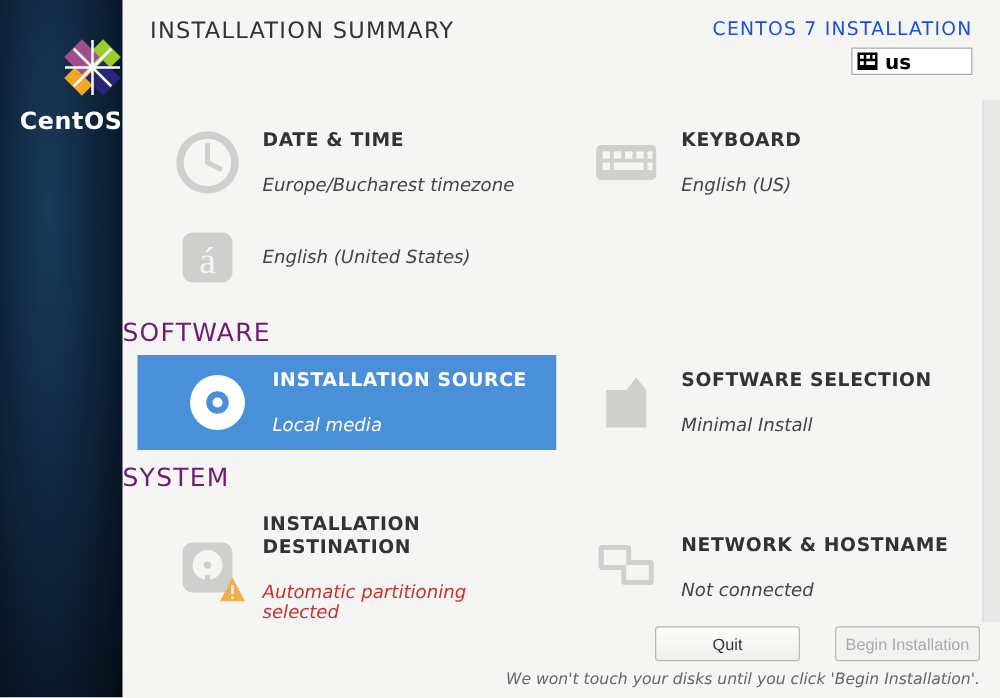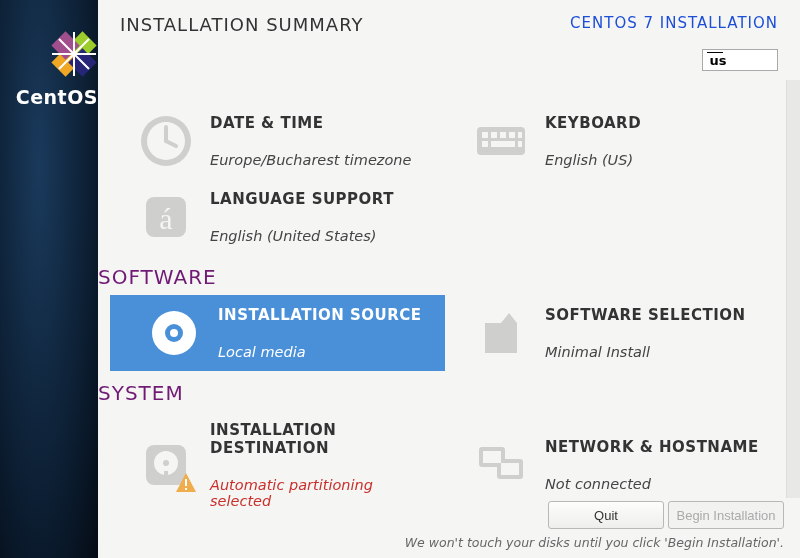--- a/index.html
+++ b/index.html
@@ -13,21 +13,21 @@
     padding-top: 30px;
   }
   .logo-mark { width: 48px; height: 48px; margin-bottom: 8px; }
   .logo-text { color: #fff; font-size: 19px; font-weight: bold; letter-spacing: 0.5px; }
 
   .main { flex: 1; height: 100%; position: relative; display: flex; flex-direction: column; }
   .header { display: flex; justify-content: space-between; padding: 14px 22px 0 22px; }
   .header-left { font-size: 18px; letter-spacing: 1px; color: #333; }
   .header-right { text-align: right; }
   .subtitle { font-size: 15px; letter-spacing: 1px; color: #1d4ed8; margin-bottom: 6px; }
-  .kbd-layout { display: inline-flex; align-items: center; background: #fff; border: 1px solid #aaa; padding: 2px 48px 2px 4px; font-size: 13px; height: 22px; flex-direction: column; }
+  .kbd-layout { display: inline-flex; align-items: center; background: #fff; border: 1px solid #aaa; padding: 2px 48px 2px 4px; font-size: 16px; height: 22px; }
   .kbd-layout .kbd-ico { display:inline-block; width:16px; height:14px; background:#000; color:#fff; margin-right:6px; position:relative; }
   .kbd-layout .kbd-ico::after { content:""; position:absolute; inset:2px; background:
     linear-gradient(#fff,#fff) 0 0/3px 3px no-repeat,
     linear-gradient(#fff,#fff) 5px 0/3px 3px no-repeat,
     linear-gradient(#fff,#fff) 10px 0/3px 3px no-repeat,
     linear-gradient(#fff,#fff) 0 5px/3px 3px no-repeat,
     linear-gradient(#fff,#fff) 5px 5px/8px 3px no-repeat,
     #000; }
   .kbd-text { font-weight:bold; }
 
@@ -50,21 +50,21 @@
   .spoke.selected .spoke-title { color:#fff; }
   .spoke.selected .spoke-status { color:#fff; }
   .spoke-status.warn { color:#c9302c; font-style:italic; }
 
   .ico-gray { fill:#cfcfcd; }
   .ico-white { fill:#fff; }
 
   .warn-badge { position:absolute; right:-4px; bottom:-2px; width:24px; height:24px; }
 
   .footer { position:absolute; right:16px; bottom:8px; display:flex; flex-direction:column; align-items:flex-end; gap:6px; }
-  .footer-buttons { display:flex; gap:4px; }
+  .footer-buttons { display:flex; gap:28px; }
   .btn { min-width:116px; height:28px; font-size:13px; border:1px solid #b8b8b5; background:linear-gradient(#fdfdfc,#eeeeec); border-radius:3px; cursor:pointer; color:#333; }
   .btn.disabled { color:#aaa; background:#f2f2f0; cursor:default; }
   .footer-note { font-size:12.5px; font-style:italic; color:#666; }
 
   .content-inner { padding-left:0; padding-right:20px; }
   .group { padding-left:12px; }
 </style>
 </head>
 <body>
 
@@ -135,21 +135,20 @@
         </div>
         <div class="row">
           <div class="spoke">
             <div class="icon-wrap">
               <svg viewBox="0 0 56 56">
                   <rect x="8" y="8" width="40" height="40" rx="8" class="ico-gray"></rect>
                   <text x="28" y="40" text-anchor="middle" font-size="30" font-family="serif" fill="#f5f5f4">á</text>
                 </svg>
             </div>
             <div class="texts">
-              <div class="spoke-title">LANGUAGE SUPPORT</div>
               <div class="spoke-status">English (United States)</div>
             </div>
           </div>
         </div>
       </div>
 
       <div class="section-label">SOFTWARE</div>
       <div class="group">
         <div class="row">
           <div class="spoke selected">

